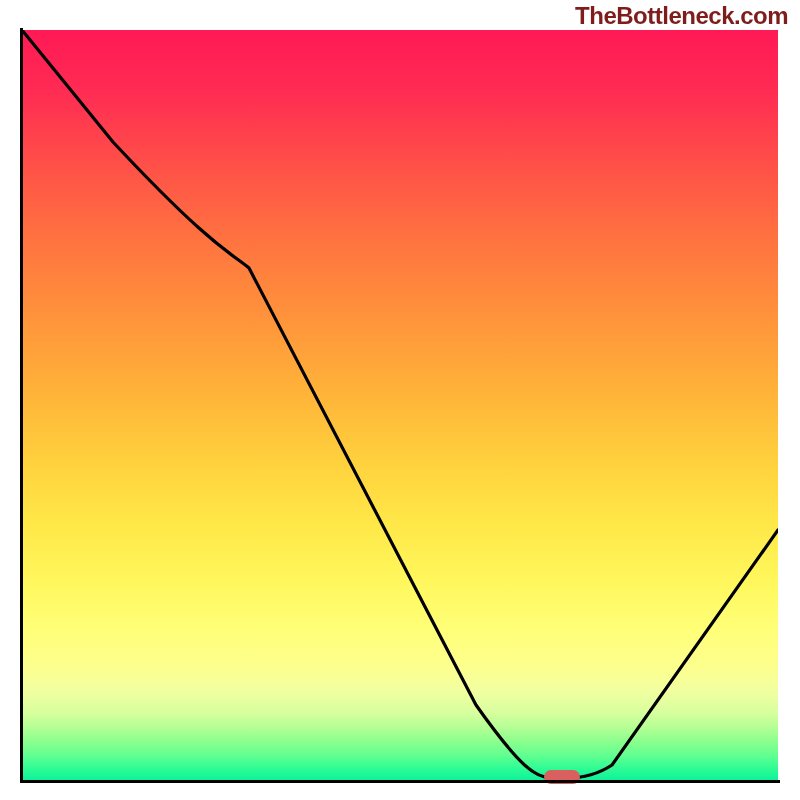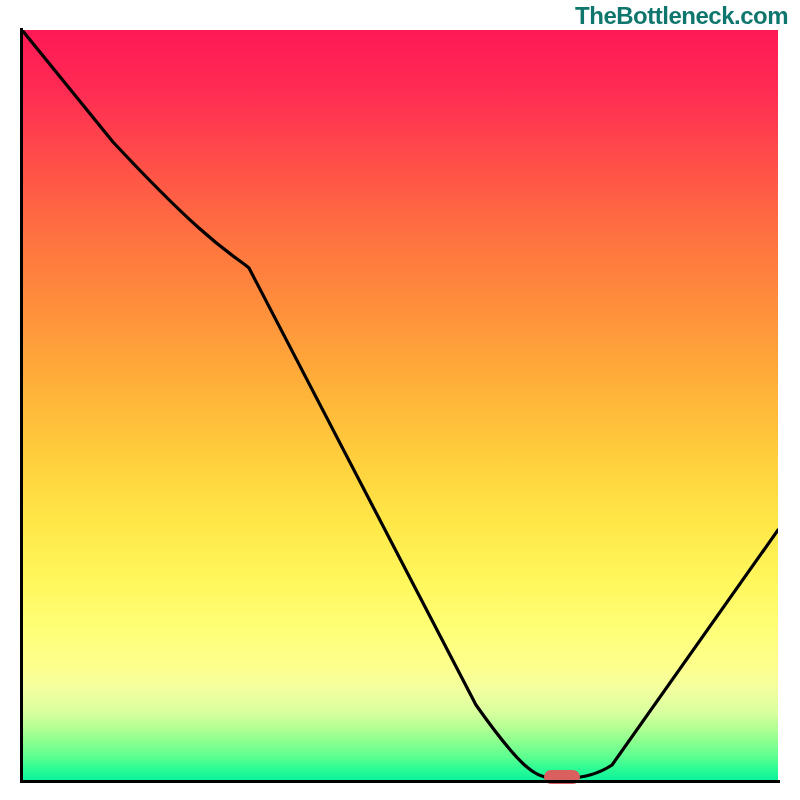--- a/index.html
+++ b/index.html
@@ -10,21 +10,21 @@
     background: #fff;
     position: relative;
     font-family: Arial, sans-serif;
   }
   .watermark {
     position: absolute;
     top: 2px;
     right: 12px;
     font-size: 24px;
     font-weight: bold;
-    color: #0f766e;
+    color: #7f1d1d;
     letter-spacing: -0.5px;
   }
   .plot-area {
     position: absolute;
     top: 30px;
     left: 22px;
     width: 756px;
     height: 750px;
   }
   .gradient-bg {

